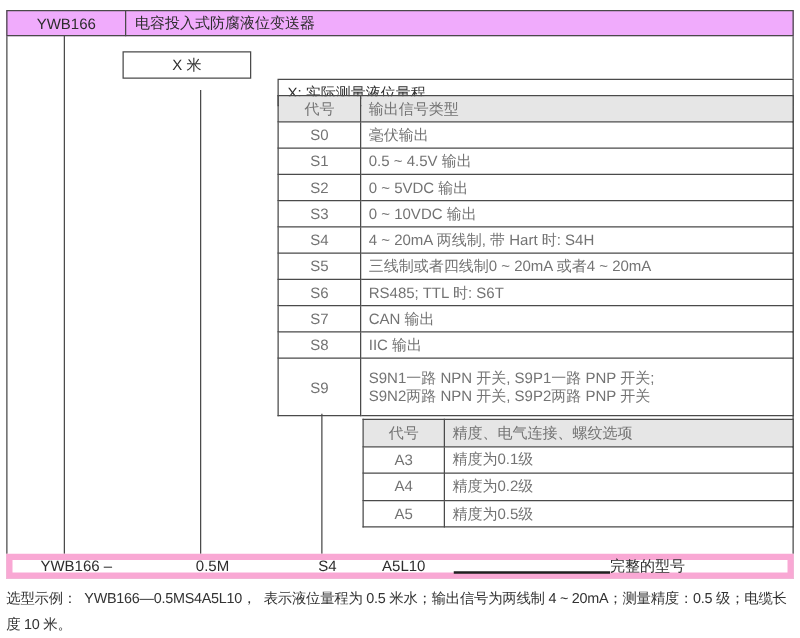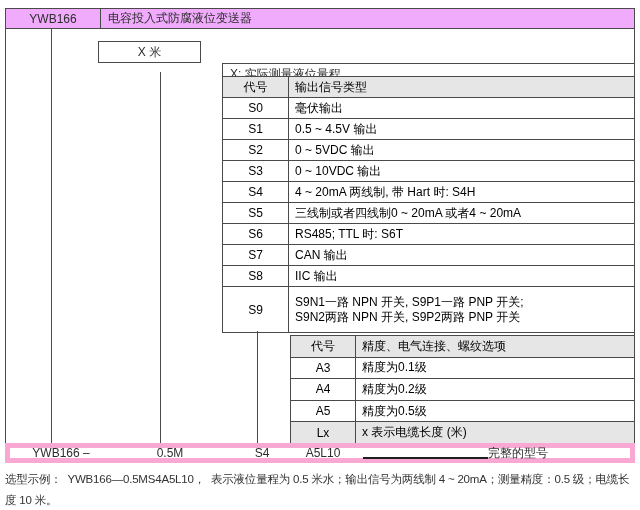--- a/index.html
+++ b/index.html
@@ -13,21 +13,21 @@
     position:absolute;box-sizing:border-box;border:1px solid #4a4a4a;
     display:flex;align-items:center;background:#ffffff;overflow:hidden;white-space:nowrap;
   }
   .gray{background:#f0abfc;}
   .center{justify-content:center;}
   .padded{padding-left:7px;}
   .outer-box{border:1px solid #4a4a4a;background:transparent;}
   .stem{background:#4a4a4a;width:1px;}
   .tbl{
     position:absolute;border-collapse:collapse;table-layout:fixed;
-    font-size:12px;color:#000000;
+    font-size:12px;color:#737373;
   }
   .tbl td{
     border:1px solid #4a4a4a;height:21px;box-sizing:border-box;
     padding:0;vertical-align:middle;background:#ffffff;overflow:hidden;
   }
   .tbl td.code{text-align:center;}
   .tbl td.desc{padding-left:6px;white-space:pre-line;line-height:1.25;}
   .tbl tr.hdr td{background:#e6e6e6;}
   .tbl tr.s9 td{height:46px;}
   .tbl tr.grayrow td{background:#e6e6e6;}
@@ -133,24 +133,20 @@
         <td class="desc">精度为0.1级</td>
       </tr>
       <tr>
         <td class="code">A4</td>
         <td class="desc">精度为0.2级</td>
       </tr>
       <tr>
         <td class="code">A5</td>
         <td class="desc">精度为0.5级</td>
       </tr>
-      <tr class="grayrow">
-        <td class="code">Lx</td>
-        <td class="desc">x 表示电缆长度 (米)</td>
-      </tr>
     </tbody>
   </table>
 
   <div class="abs stem" style="left:51px;top:28px;height:416px;"></div>
   <div class="abs stem" style="left:160px;top:72px;height:372px;"></div>
   <div class="abs stem" style="left:257px;top:331px;height:113px;"></div>
 
   <div class="abs bottom-row" style="left:5px;top:443px;width:630px;height:20px;">
     <div class="brow-item" style="left:13px;width:76px;">YWB166 –</div>
     <div class="brow-item" style="left:130px;width:60px;">0.5M</div>

